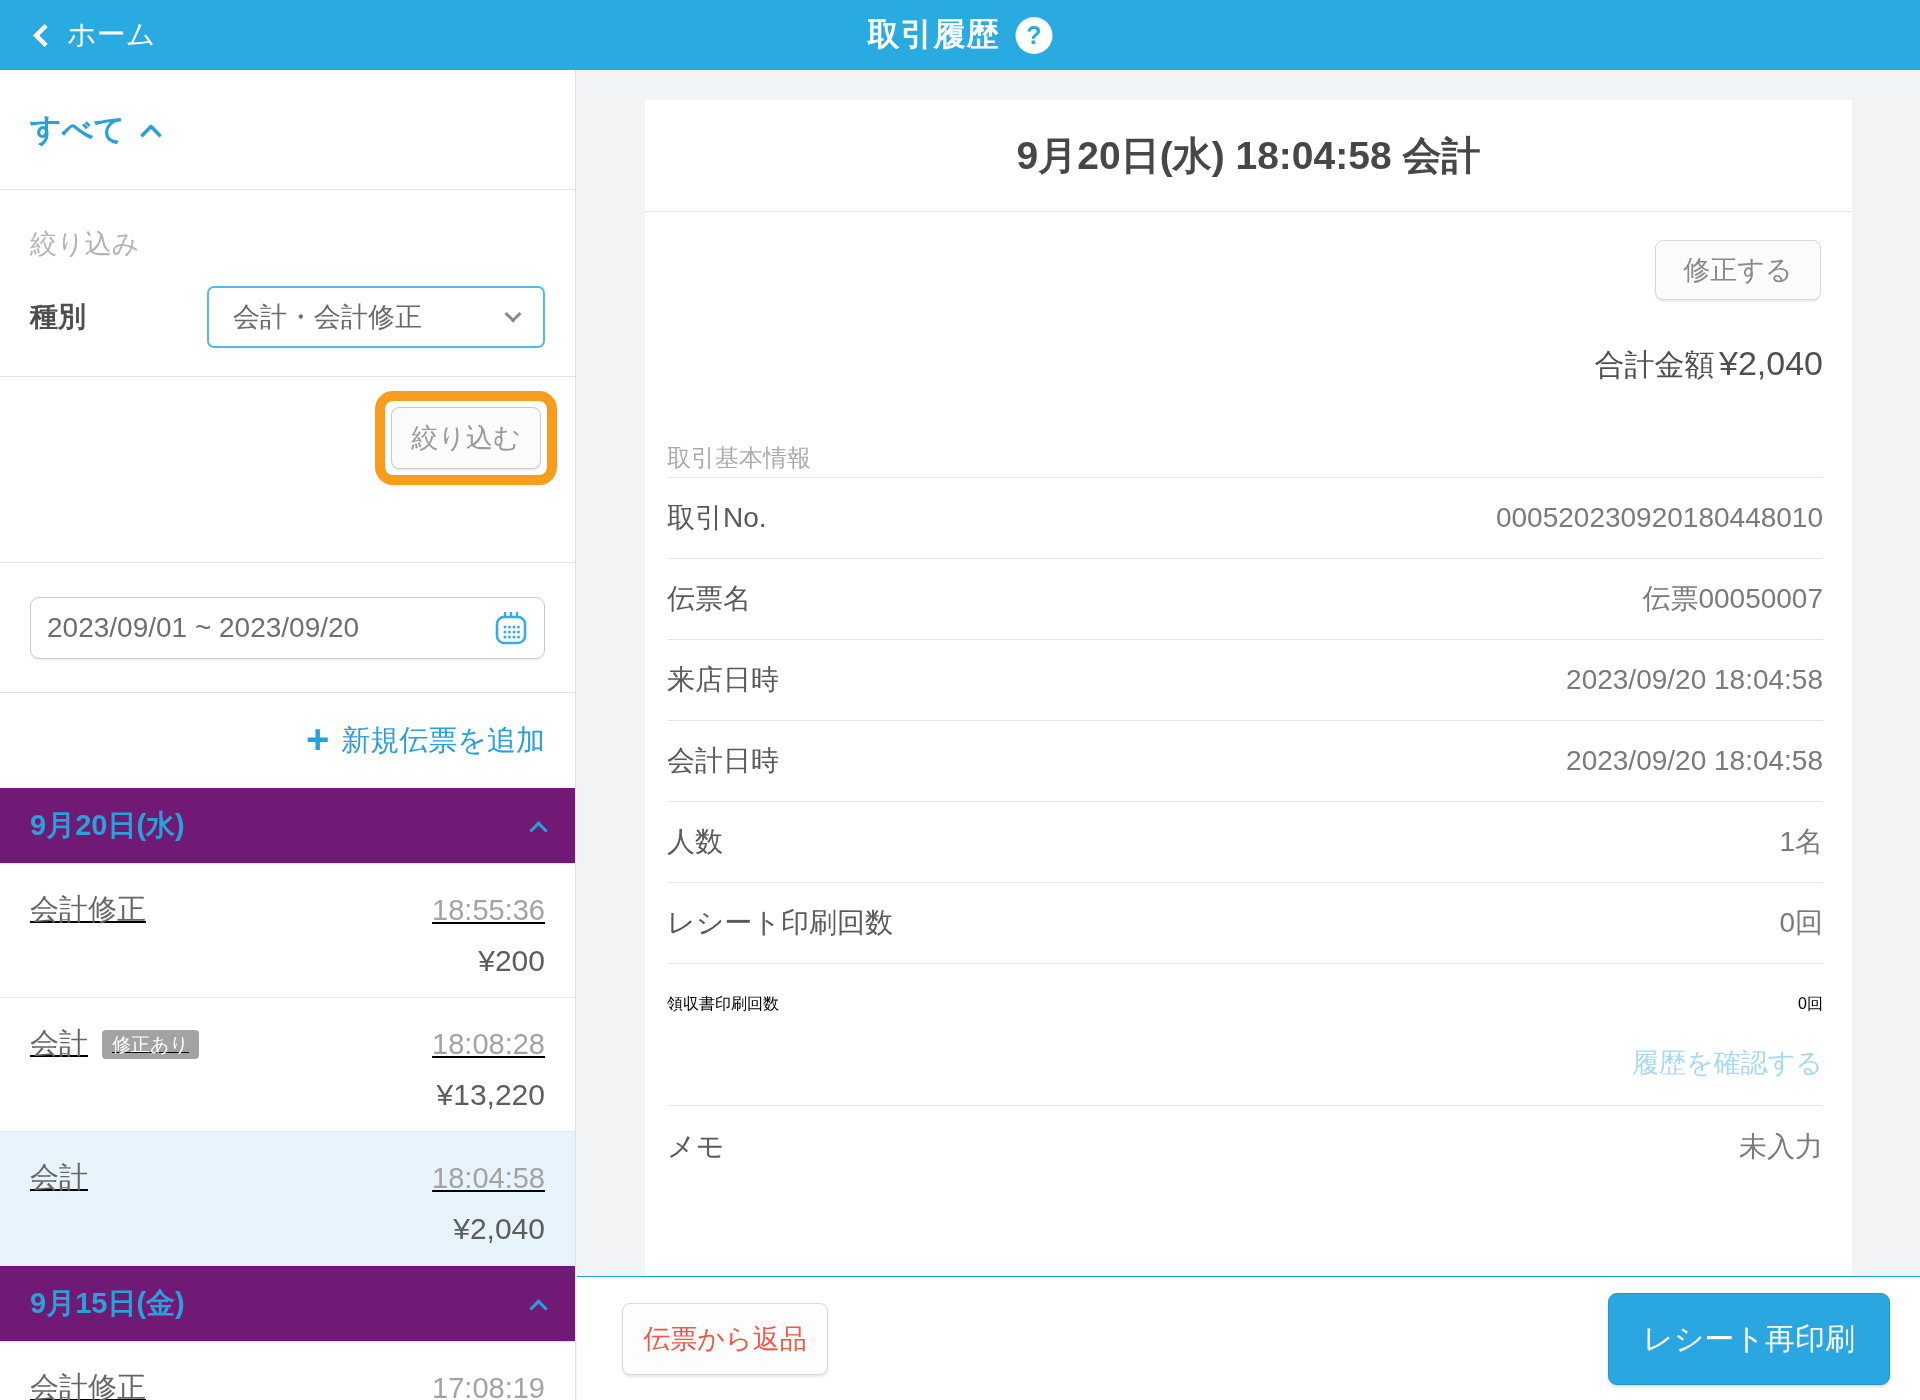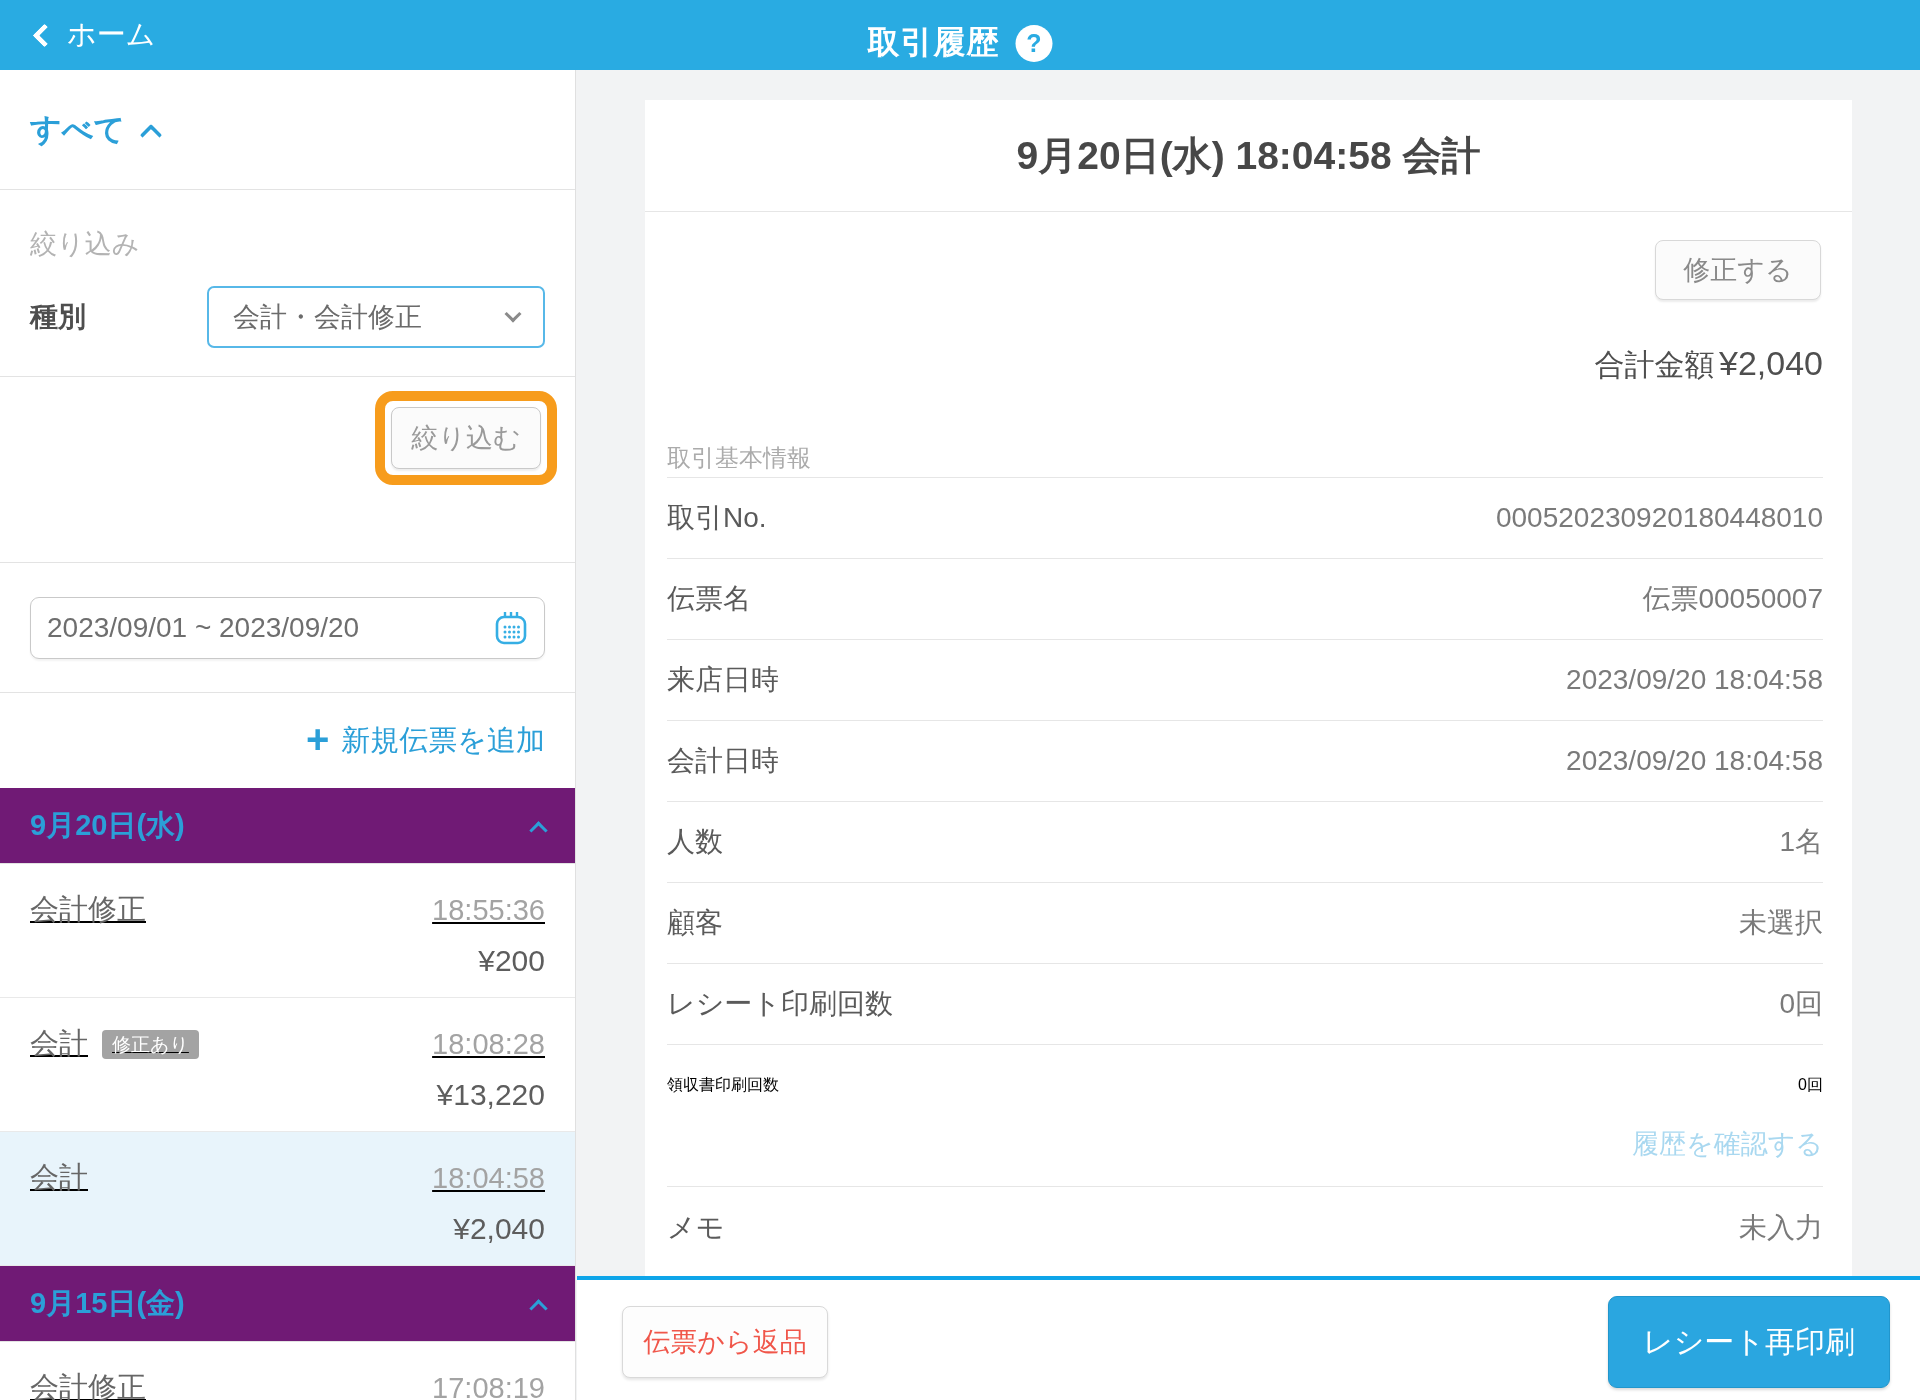--- a/index.html
+++ b/index.html
@@ -4,21 +4,21 @@
 <style>
   html,body{margin:0;padding:0;background:#e9eaeb;}
   *{box-sizing:border-box;font-family:"Liberation Sans","DejaVu Sans",sans-serif;}
   .app{position:relative;width:1920px;height:1400px;background:#f2f3f4;overflow:hidden;}
 
   
   .hdr{position:absolute;left:0;top:0;width:1920px;height:70px;background:var(--header_blue);z-index:5;}
   .hdr-back{position:absolute;left:36px;top:0;height:70px;display:flex;align-items:center;gap:14px;color:#fff;cursor:pointer;}
   .hdr-back .bchev{display:inline-block;width:17px;height:17px;border-left:5px solid #fff;border-bottom:5px solid #fff;transform:rotate(45deg);border-radius:2px;}
   .hdr-back span.lbl{font-size:29px;}
-  .hdr-title{position:absolute;left:50%;top:8px;transform:translateX(-50%);height:70px;display:flex;align-items:center;gap:16px;}
+  .hdr-title{position:absolute;left:50%;top:0;transform:translateX(-50%);height:70px;display:flex;align-items:center;gap:16px;}
   .hdr-title h1{margin:0;color:#fff;font-size:32px;font-weight:bold;letter-spacing:1px;}
   .help{width:37px;height:37px;border-radius:50%;background:#fff;color:var(--header_blue);font-size:25px;font-weight:bold;display:flex;align-items:center;justify-content:center;cursor:pointer;}
 
   
   .sb{position:absolute;left:0;top:70px;width:576px;height:1330px;background:#fff;border-right:1px solid #e0e0e0;overflow:hidden;z-index:4;}
   .chev{display:inline-block;width:14px;height:14px;border-right:3px solid;border-bottom:3px solid;border-color:currentColor;}
   .chev.up{transform:rotate(-135deg);position:relative;top:5px;}
   .chev.down{transform:rotate(45deg);position:relative;top:-3px;}
 
   .sb-all{height:120px;border-bottom:1px solid #e3e3e3;display:flex;align-items:center;padding:0 30px;color:var(--accent_blue);cursor:pointer;}
@@ -70,21 +70,21 @@
   .drow{height:81px;display:flex;align-items:center;justify-content:space-between;border-bottom:1px solid #e6e6e6;}
   .drow .k{font-size:28px;color:#5a5a5a;}
   .drow .v{font-size:28px;color:#7a7a7a;}
   .drow-tall{border-bottom:1px solid #e6e6e6;}
   .drow-tall .top{height:81px;display:flex;align-items:center;justify-content:space-between;}
   .drow-tall .linkline{height:60px;text-align:right;}
   .history-link{font-size:27px;color:var(--light_link_blue);cursor:pointer;}
   .drow.last{border-bottom:none;}
 
   
-  .ftr{position:absolute;left:577px;right:0;top:1276px;height:124px;background:#fff;border-top:4px solid #0ea5e9;z-index:6;}
+  .ftr{position:absolute;left:577px;right:0;top:1276px;height:124px;background:#fff;border-top:1px solid #0ea5e9;z-index:6;}
   .btn-return{position:absolute;left:45px;top:26px;width:206px;height:72px;background:#fdfdfd;border:1px solid #d9d9d9;border-radius:8px;font-size:27px;color:var(--negative_red);box-shadow:0 2px 3px rgba(0,0,0,.1);cursor:pointer;}
   .btn-receipt{position:absolute;right:341px;top:26px;width:228px;height:72px;background:#dceefb;border:1px solid #cde5f6;border-radius:8px;font-size:27px;color:#4e4e4e;box-shadow:0 1px 2px rgba(0,0,0,.05);cursor:pointer;}
   .btn-reprint{position:absolute;right:30px;top:16px;width:282px;height:92px;background:var(--primary_button_blue);border:1px solid #2196cc;border-radius:9px;font-size:30px;color:#fff;box-shadow:0 2px 3px rgba(0,0,0,.15);cursor:pointer;}
 </style>
 </head>
 <body>
 
 <div class="app">
 
   <div class="hdr">
@@ -228,24 +228,20 @@
       </div>
       <div class="drow">
         <span class="k">会計日時</span>
         <span class="v">2023/09/20 18:04:58</span>
       </div>
       <div class="drow">
         <span class="k">人数</span>
         <span class="v">1名</span>
       </div>
       <div class="drow">
-        <span class="k">顧客</span>
-        <span class="v">未選択</span>
-      </div>
-      <div class="drow">
         <span class="k">レシート印刷回数</span>
         <span class="v">0回</span>
       </div>
       <div class="drow-tall">
         <div class="top">
           <span class="k">領収書印刷回数</span>
           <span class="v">0回</span>
         </div>
         <div class="linkline">
           <span class="history-link">履歴を確認する</span>

